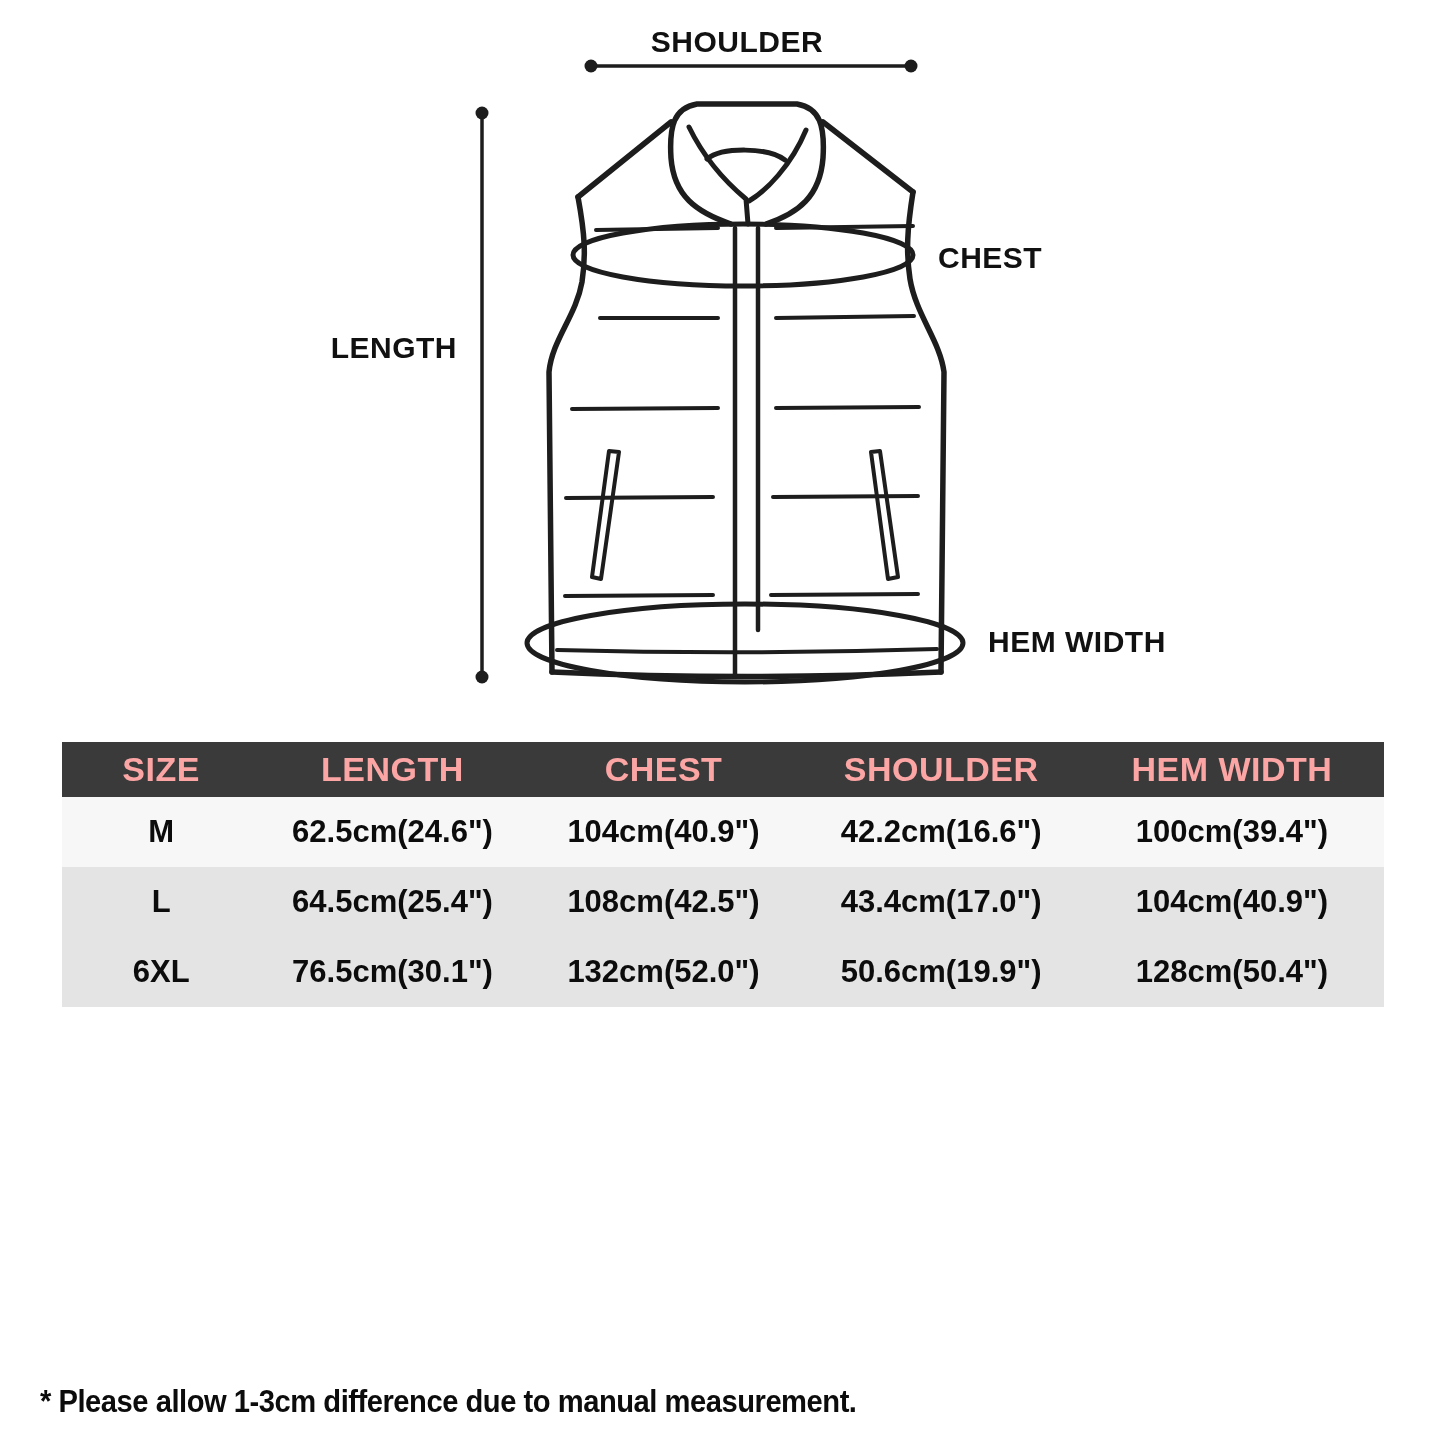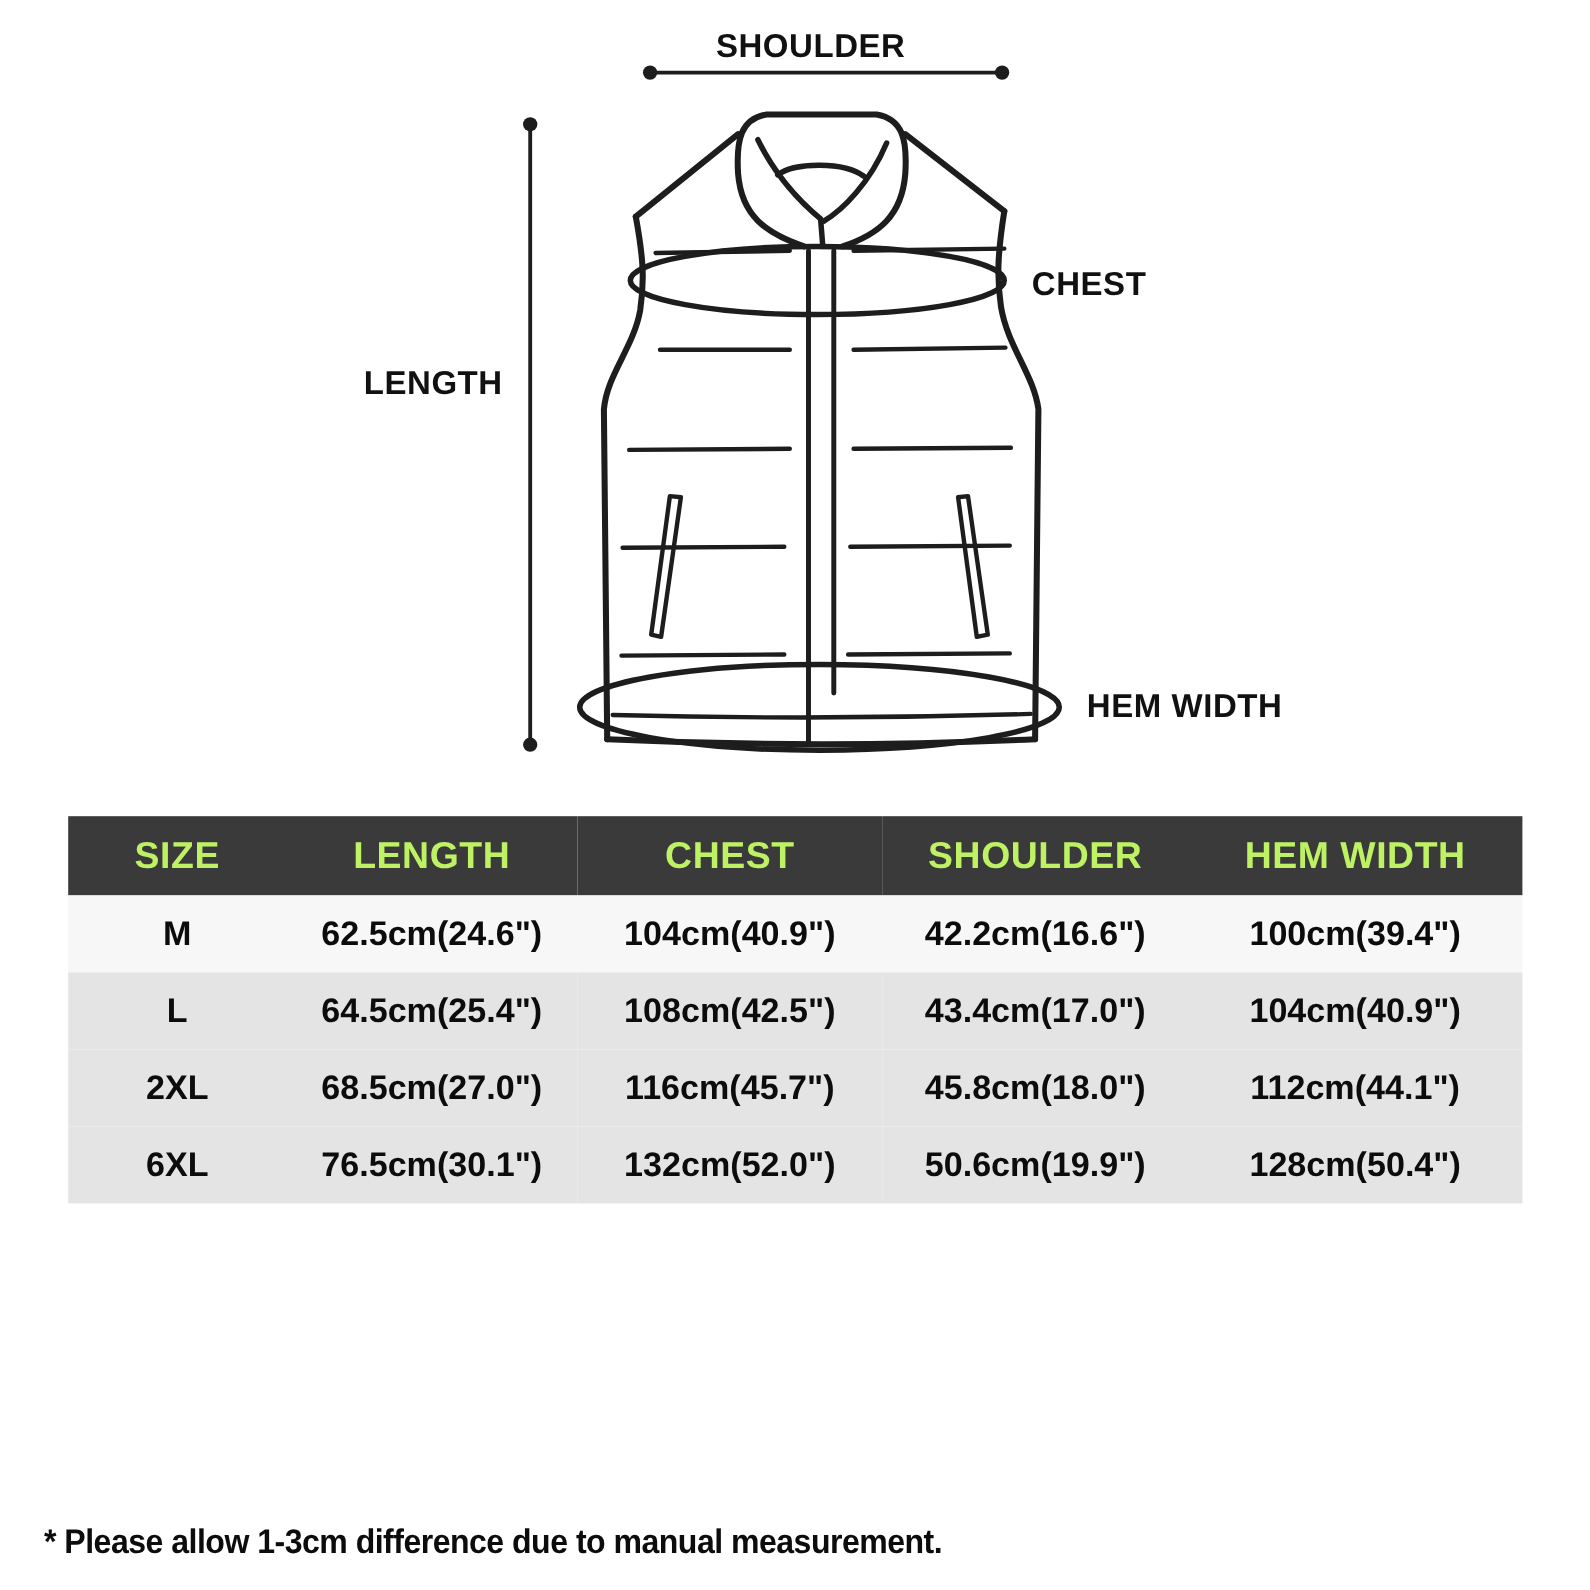--- a/index.html
+++ b/index.html
@@ -16,21 +16,21 @@
   .size-table {
     position:absolute; left:62px; top:742px; width:1322px;
     border-collapse:collapse; table-layout:fixed; text-align:center;
   }
   .size-table col.c-size   { width:15%; }
   .size-table col.c-length { width:20%; }
   .size-table col.c-chest  { width:21%; }
   .size-table col.c-shldr  { width:21%; }
   .size-table col.c-hem    { width:23%; }
   .size-table th {
-    background:#3a3a3a; color:#bef264; height:72px;
+    background:#3a3a3a; color:#fca5a5; height:55px;
     font-size:34px; font-weight:700; letter-spacing:.5px;
   }
   .size-table td {
     height:70px; font-size:31px; font-weight:700; color:#0c0c0c;
   }
   .size-table tr.row-light td { background:#f7f7f7; }
   .size-table tr.row-dark  td { background:#e4e4e4; }
   
   .footnote {
     position:absolute; left:40px; top:1384px;
@@ -132,27 +132,20 @@
       <td>100cm(39.4")</td>
     </tr>
     <tr class="row-dark">
       <td>L</td>
       <td>64.5cm(25.4")</td>
       <td>108cm(42.5")</td>
       <td>43.4cm(17.0")</td>
       <td>104cm(40.9")</td>
     </tr>
     <tr class="row-dark">
-      <td>2XL</td>
-      <td>68.5cm(27.0")</td>
-      <td>116cm(45.7")</td>
-      <td>45.8cm(18.0")</td>
-      <td>112cm(44.1")</td>
-    </tr>
-    <tr class="row-dark">
       <td>6XL</td>
       <td>76.5cm(30.1")</td>
       <td>132cm(52.0")</td>
       <td>50.6cm(19.9")</td>
       <td>128cm(50.4")</td>
     </tr>
   </tbody>
 </table>
 
 <div class="footnote">* Please allow 1-3cm difference due to manual measurement.</div>

